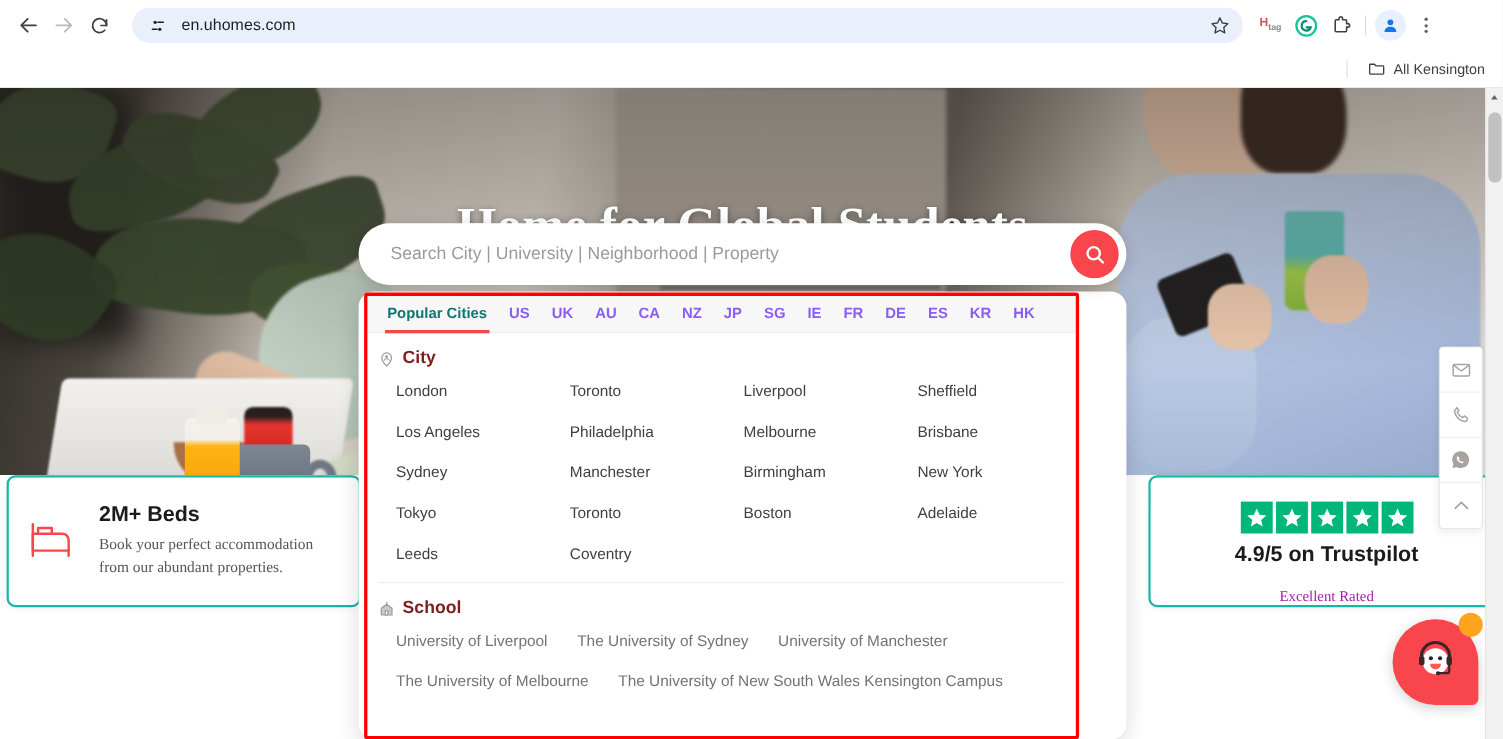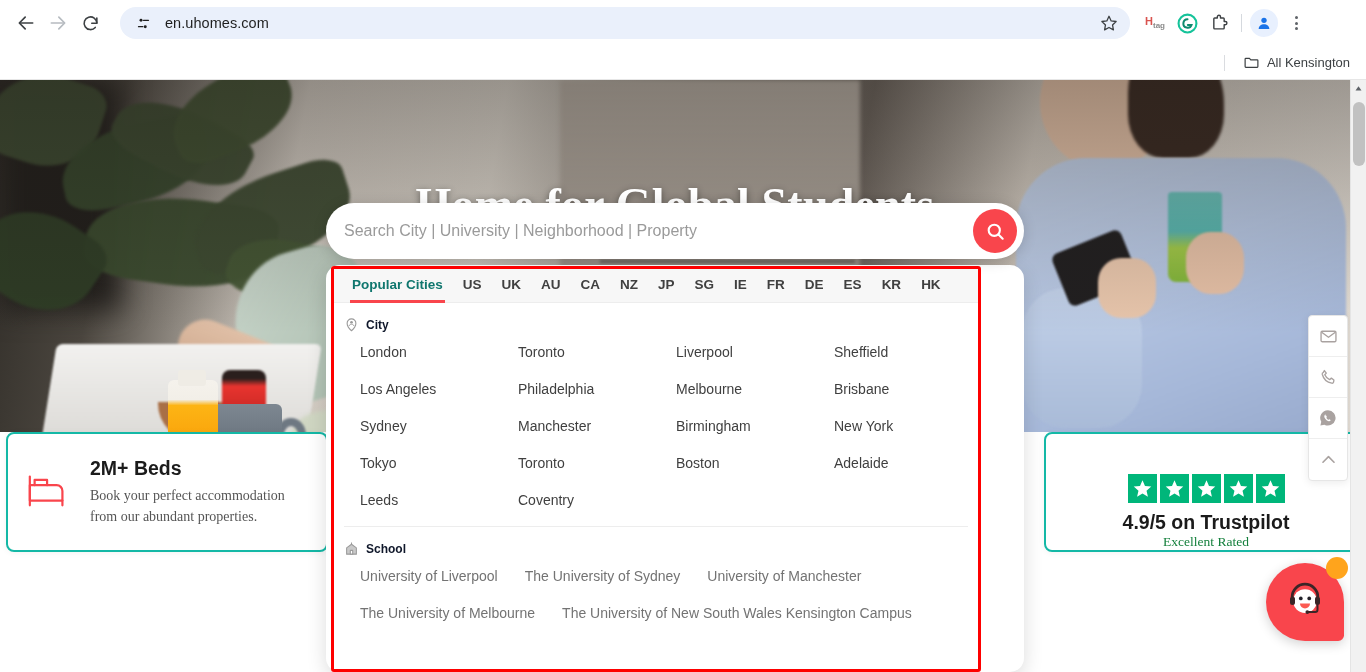--- a/index.html
+++ b/index.html
@@ -185,21 +185,21 @@
     background: #fff; border-radius: 28px;
     display: flex; align-items: center;
     box-shadow: 0 2px 14px rgba(0,0,0,.16);
     z-index: 8;
   }
   .search-input {
     flex: 1 1 auto;
     border: none; outline: none; background: transparent;
     font-family: "Liberation Sans", sans-serif;
     font-size: 16px; color: #333;
-    padding-left: 18px;
+    padding-left: 29px;
   }
   .search-input::placeholder { color: #9a9a9a; }
   .search-go {
     width: 44px; height: 44px; margin-right: 7px;
     background: #f9454c; border-radius: 50%;
     display: flex; align-items: center; justify-content: center;
     cursor: pointer; flex: 0 0 auto;
   }
 
   
@@ -227,34 +227,34 @@
   }
   .suggest-tabs {
     height: 37px;
     background: #f7f7f7;
     display: flex; align-items: center;
     padding-left: 11px;
     gap: 0;
     border-bottom: 1px solid #ededed;
   }
   .stab {
-    font-size: 13.5px; font-weight: 700; color: #404040;
+    font-size: 13.5px; font-weight: 700; color: #8b5cf6;
     padding: 0 10px; height: 37px; line-height: 37px;
     cursor: pointer; position: relative; white-space: nowrap;
   }
   .stab.active { color: #0f766e; }
   .stab.active::after {
     content: ""; position: absolute;
     left: 8px; right: 8px; bottom: 0; height: 2.5px; background: #f9454c;
   }
   .suggest-body { padding: 0 0 0 0; height: 369px; overflow: hidden; background: #fff; }
 
   .sec-head {
     display: flex; align-items: center; gap: 7px;
-    font-size: 12px; font-weight: 700; color: #0f172a;
+    font-size: 16px; font-weight: 700; color: #7f1d1d;
     padding: 14px 0 0 13px;
   }
   .city-grid {
     display: grid;
     grid-template-columns: repeat(4, 158px);
     padding: 12px 16px 0 29px;
     row-gap: 21px;
   }
   .city-item {
     font-size: 14px; color: #3f3f3f; cursor: pointer;
@@ -295,21 +295,21 @@
   .fcard-desc {
     font-family: "Liberation Serif", serif;
     font-size: 14px; color: #555; line-height: 1.45; max-width: 212px;
   }
   .tp-stars { display: flex; gap: 3px; margin-bottom: 8px; }
   .tp-star {
     width: 29px; height: 29px; background: #00b67a;
     display: flex; align-items: center; justify-content: center;
   }
   .tp-title { font-size: 19.5px; font-weight: 700; color: #1b1b1b; }
-  .tp-sub { font-family: "Liberation Serif", serif; font-size: 13.5px; color: #15803d; margin-top: 0; }
+  .tp-sub { font-family: "Liberation Serif", serif; font-size: 13.5px; color: #a21caf; margin-top: 18px; }
 
   
   .side-widget {
     position: absolute; top: 235px; left: 1308px;
     width: 40px;
     background: #fff;
     border: 1px solid #e6e6e6;
     border-radius: 4px;
     z-index: 20;
     box-shadow: 0 2px 8px rgba(0,0,0,.08);

